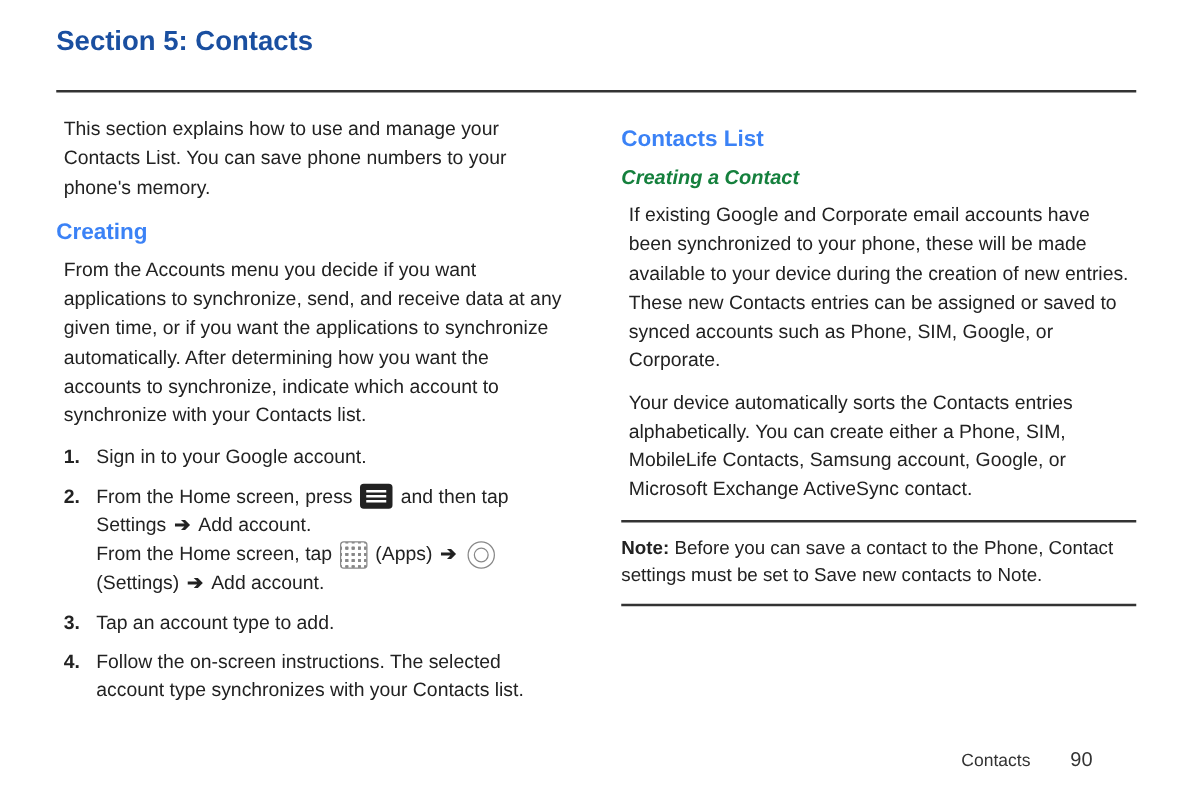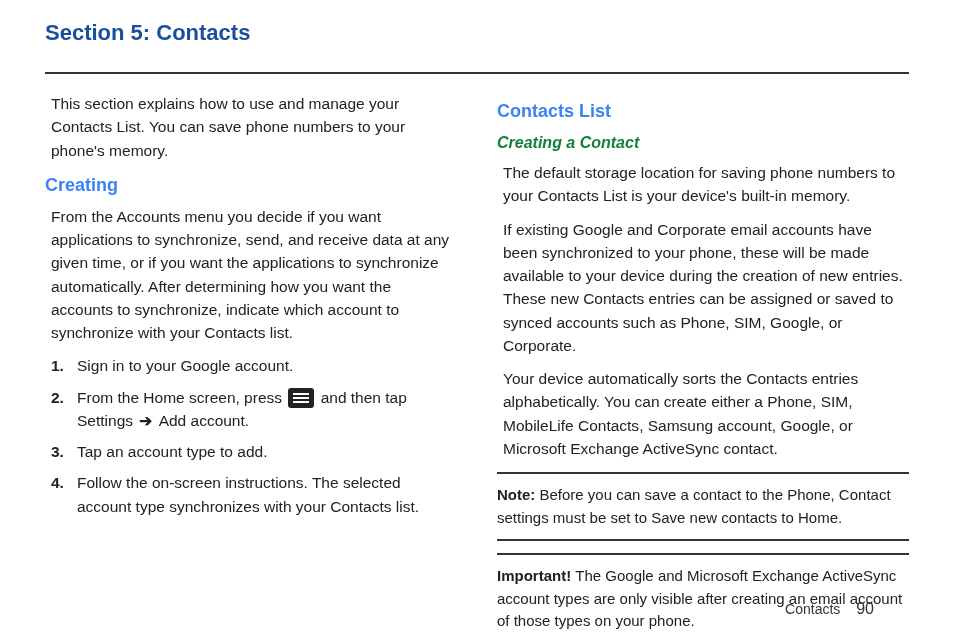--- a/index.html
+++ b/index.html
@@ -149,21 +149,21 @@
       font-weight: bold;
     }
     .footer {
       position: absolute;
       bottom: 18px;
       right: 80px;
       font-size: 14px;
       color: #333;
     }
     .footer .pagenum {
-      margin-left: 12px;
+      margin-left: 28px;
       font-size: 16px;
     }
   </style>
 </head>
 <body>
 
 <div class="section-title">Section 5: Contacts</div>
 
 <div class="columns">
 
@@ -176,51 +176,51 @@
     <div class="numlist">
       <div class="numitem">
         <div class="num">1.</div>
         <div class="body">Sign in to your Google account.</div>
       </div>
 
       <div class="numitem">
         <div class="num">2.</div>
         <div class="body">
           <span>From the Home screen, press </span><span class="icon-menu"></span><span> and then tap </span><span class="bold">Settings</span><span class="arrow"> ➔ </span><span class="bold">Add account</span><span>.</span>
+          <div>
+            <span>From the Home screen, tap </span><span class="icon-apps"></span><span> (</span><span class="bold">Apps</span><span>) </span><span class="arrow"> ➔ </span>
+            <span class="icon-settings"></span><span> (</span><span class="bold">Settings</span><span>) </span><span class="arrow"> ➔ </span><span class="bold"> Add account</span><span>.</span>
+          </div>
         </div>
       </div>
 
       <div class="numitem">
         <div class="num">3.</div>
         <div class="body">Tap an account type to add.</div>
       </div>
 
       <div class="numitem">
         <div class="num">4.</div>
         <div class="body">Follow the on-screen instructions. The selected account type synchronizes with your Contacts list.</div>
       </div>
     </div>
   </div>
 
   <div class="col">
     <div class="subheading">Contacts List</div>
     <div class="subsubheading">Creating a Contact</div>
-    <div class="para">The default storage location for saving phone numbers to your Contacts List is your device's built-in memory.</div>
     <div class="para">If existing Google and Corporate email accounts have been synchronized to your phone, these will be made available to your device during the creation of new entries. These new Contacts entries can be assigned or saved to synced accounts such as Phone, SIM, Google, or Corporate.</div>
     <div class="para">
       <span>Your device automatically sorts the Contacts entries alphabetically. You can create either a </span><span class="bold">Phone</span><span>, </span><span class="bold">SIM</span><span>, </span><span class="bold">MobileLife Contacts</span><span>, </span><span class="bold">Samsung account</span><span>, </span><span class="bold">Google</span><span>, or </span><span class="bold">Microsoft Exchange ActiveSync</span><span> contact.</span>
     </div>
 
     <div class="note-block">
-      <span class="note-label">Note: </span><span>Before you can save a contact to the Phone, Contact settings must be set to </span><span class="bold">Save new contacts to Home</span><span>.</span>
+      <span class="note-label">Note: </span><span>Before you can save a contact to the Phone, Contact settings must be set to </span><span class="bold">Save new contacts to Note</span><span>.</span>
     </div>
 
-    <div class="note-block">
-      <span class="note-label">Important! </span><span>The Google and Microsoft Exchange ActiveSync account types are only visible after creating an email account of those types on your phone.</span>
-    </div>
   </div>
 
 </div>
 
 <div class="footer">
   <span>Contacts</span>
   <span class="pagenum">90</span>
 </div>
 
 </body></html>

